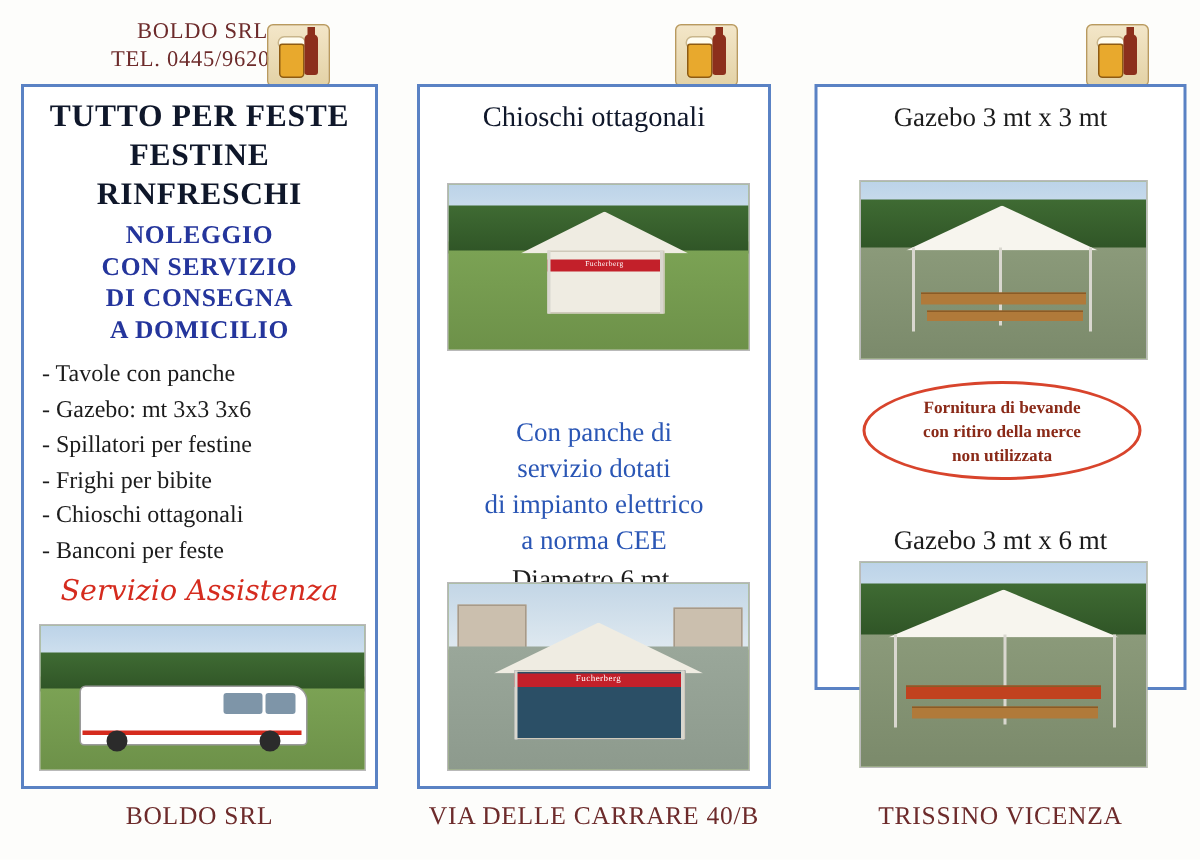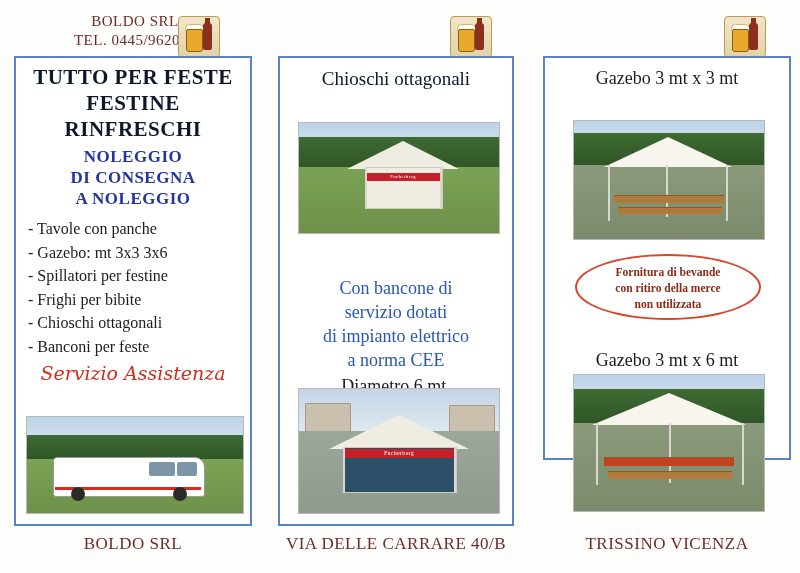--- a/index.html
+++ b/index.html
@@ -319,22 +319,23 @@
   </div>
 
   <div class="panel panel-1">
     <div class="p1-head">
       <div>TUTTO PER FESTE</div>
       <div>FESTINE</div>
       <div>RINFRESCHI</div>
     </div>
     <div class="p1-sub">
       <div>NOLEGGIO</div>
+      <div>CON SERVIZIO</div>
       <div>DI CONSEGNA</div>
-      <div>A NOLEGGIO</div>
+      <div>A DOMICILIO</div>
     </div>
     <div class="p1-list">
       <div>- Tavole con panche</div>
       <div>- Gazebo: mt 3x3  3x6</div>
       <div>- Spillatori per festine</div>
       <div>- Frighi per bibite</div>
       <div>- Chioschi ottagonali</div>
       <div>- Banconi per feste</div>
     </div>
     <div class="p1-script">Servizio Assistenza</div>
@@ -360,21 +361,21 @@
       <div class="trees" style="top:14px; height:32px;"></div>
       <div class="ground" style="height:66px;"></div>
       <div class="roof-ridge" style="left:48px; top:18px; width:112px; height:28px;"></div>
       <div class="kiosk-body" style="left:66px; top:44px; width:76px; height:40px;"></div>
       <div class="kiosk-band" style="left:66px; top:50px; width:76px; height:8px;">Fucherberg</div>
       <div class="gazebo-leg" style="left:66px; top:44px; height:42px;"></div>
       <div class="gazebo-leg" style="left:141px; top:44px; height:42px;"></div>
     </div>
 
     <div class="p2-blue" style="margin-top:186px;">
-      <div>Con bancone di</div>
+      <div>Con panche di</div>
       <div>servizio dotati</div>
       <div>di impianto elettrico</div>
       <div>a norma CEE</div>
     </div>
     <div class="p2-diam">Diametro 6 mt.</div>
 
     <div class="photo" style="position:absolute; left:18px; top:330px; width:200px; height:124px;">
       <div class="sky" style="height:44px; background:linear-gradient(#c3d6e6,#dfe9f0);"></div>
       <div class="bld" style="left:6px; top:14px; width:44px; height:32px;"></div>
       <div class="bld" style="left:150px; top:16px; width:44px; height:30px;"></div>

